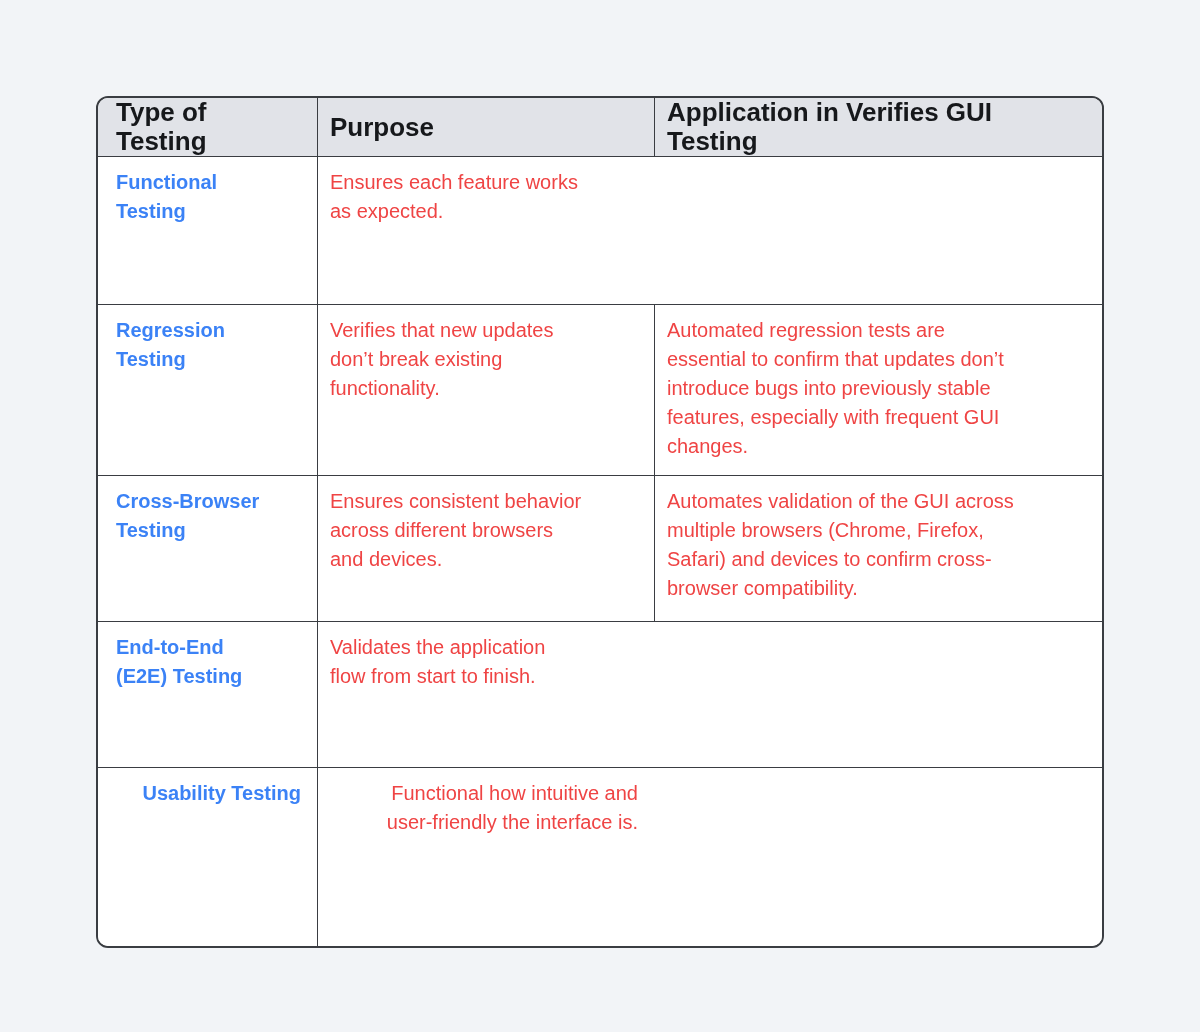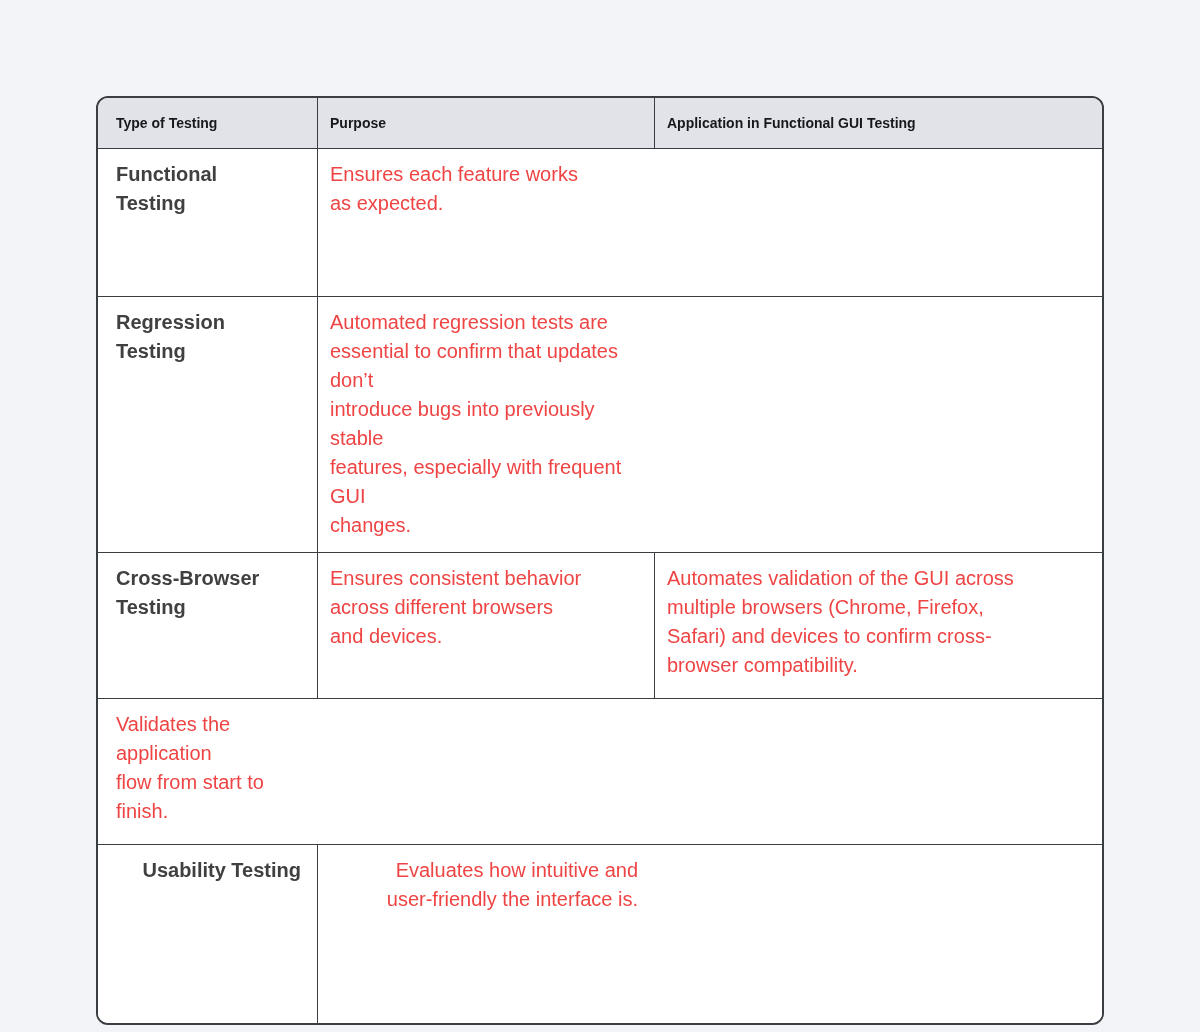--- a/index.html
+++ b/index.html
@@ -44,81 +44,86 @@
     color: #ef4444;
     white-space: pre-line;
   }
   .cell + .cell {
     border-left: 1px solid #3a3d42;
     padding-left: 12px;
   }
   .header-cell {
     display: flex;
     align-items: center;
-    font-size: 14px;
+    font-size: 26px;
     font-weight: bold;
     color: #16181b;
     padding-top: 0;
     padding-bottom: 0;
     white-space: normal;
   }
   .type-cell {
     font-weight: bold;
-    color: #404040;
+    color: #3b82f6;
   }
   .r1 { min-height: 147px; }
   .r2 { min-height: 170px; }
   .r3 { min-height: 145px; }
   .r4 { min-height: 145px; }
   .r5 { min-height: 178px; text-align: right; }
 </style>
 </head>
 <body>
 
 <div class="table-card">
 
   <div class="trow header-row">
     <div class="cell header-cell">Type of Testing</div>
     <div class="cell header-cell">Purpose</div>
-    <div class="cell header-cell">Application in Functional GUI Testing</div>
+    <div class="cell header-cell">Application in Verifies GUI Testing</div>
   </div>
 
   <div class="trow body-row r1">
     <div class="cell type-cell">Functional
 Testing</div>
     <div class="cell">Ensures each feature works
 as expected.</div>
   </div>
 
   <div class="trow body-row r2">
     <div class="cell type-cell">Regression
 Testing</div>
+    <div class="cell">Verifies that new updates
+don’t break existing
+functionality.</div>
     <div class="cell">Automated regression tests are
 essential to confirm that updates don’t
 introduce bugs into previously stable
 features, especially with frequent GUI
 changes.</div>
   </div>
 
   <div class="trow body-row r3">
     <div class="cell type-cell">Cross-Browser
 Testing</div>
     <div class="cell">Ensures consistent behavior
 across different browsers
 and devices.</div>
     <div class="cell">Automates validation of the GUI across
 multiple browsers (Chrome, Firefox,
 Safari) and devices to confirm cross-
 browser compatibility.</div>
   </div>
 
   <div class="trow body-row r4">
+    <div class="cell type-cell">End-to-End
+(E2E) Testing</div>
     <div class="cell">Validates the application
 flow from start to finish.</div>
   </div>
 
   <div class="trow body-row r5">
     <div class="cell type-cell">Usability Testing</div>
-    <div class="cell">Evaluates how intuitive and
+    <div class="cell">Functional how intuitive and
 user-friendly the interface is.</div>
   </div>
 
 </div>
 
 </body></html>

